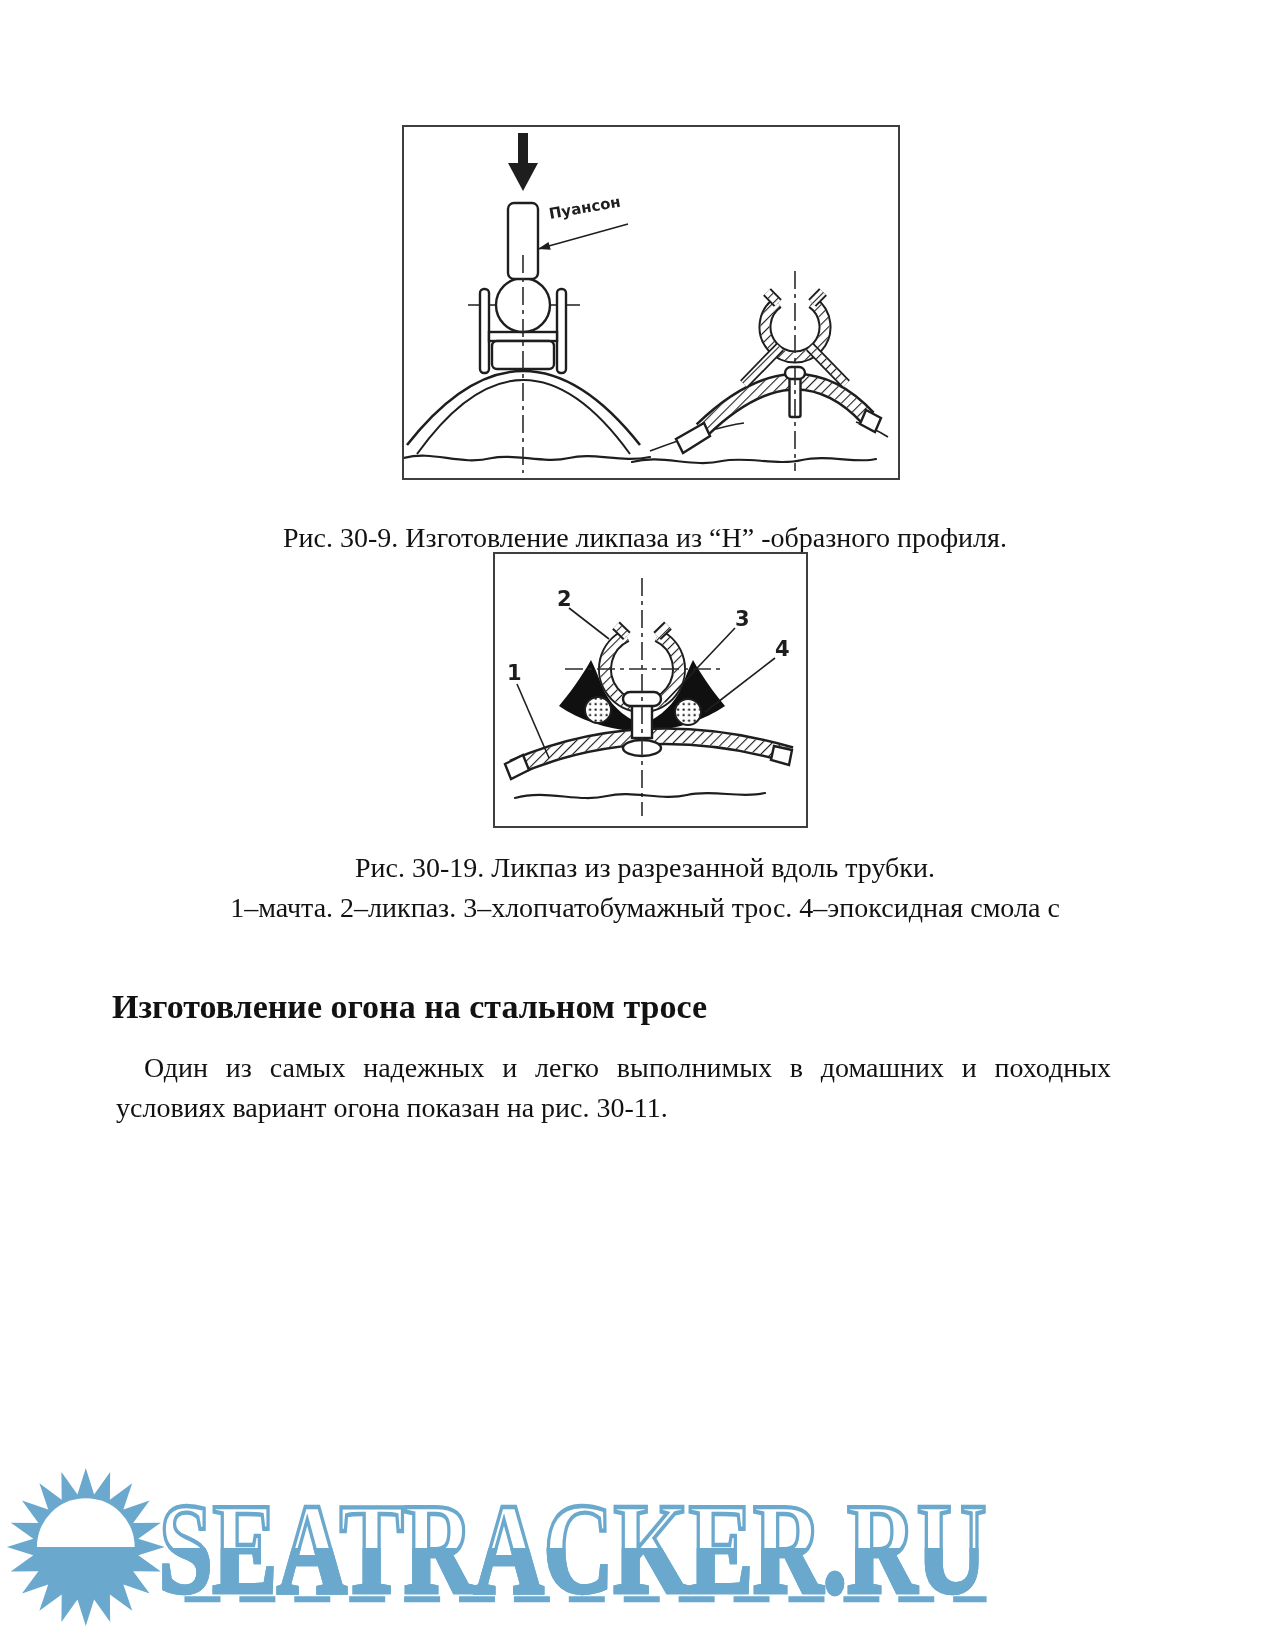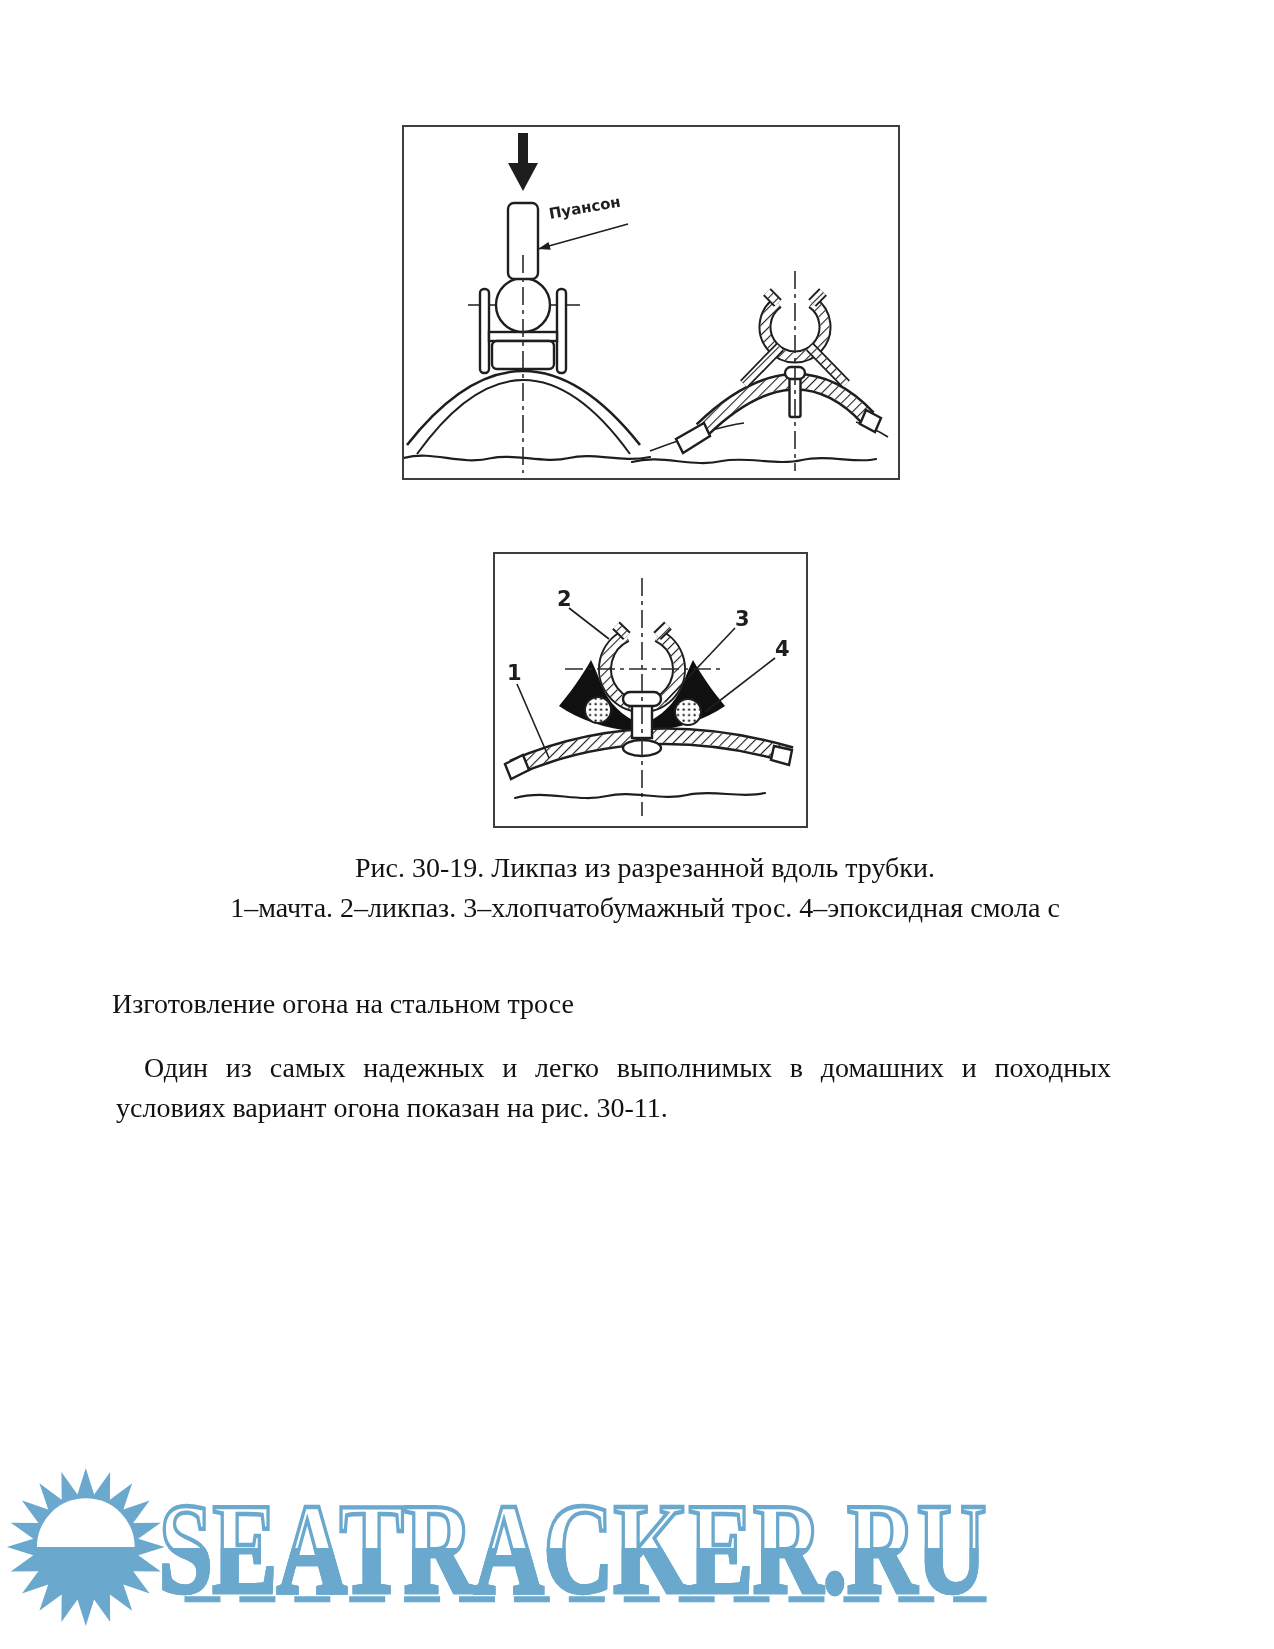--- a/index.html
+++ b/index.html
@@ -6,21 +6,21 @@
   .page{position:relative;width:1274px;height:1649px;background:#ffffff;overflow:hidden;
         font-family:"Liberation Serif",serif;color:#121212;}
   .figbox{position:absolute;border:2px solid #3e3e3e;background:#fff;box-sizing:border-box;}
   .fig1{left:402px;top:125px;width:498px;height:355px;}
   .fig2{left:493px;top:552px;width:315px;height:276px;}
   .figbox svg{display:block;width:100%;height:100%;}
   .caption{position:absolute;left:112px;width:1066px;text-align:center;
            font-size:28px;line-height:40px;}
   .cap1{top:490px;}
   .cap2{top:848px;}
-  .heading{position:absolute;left:112px;top:988px;font-size:28px;font-weight:normal;margin:0;}
+  .heading{position:absolute;left:112px;top:988px;font-size:34px;font-weight:bold;margin:0;}
   .para{position:absolute;left:112px;top:1044px;width:995px;font-size:28px;line-height:40px;
         text-align:justify;text-indent:28px;margin:4px;}
   .watermark{position:absolute;left:0;top:1385px;width:1093px;height:264px;}
   .watermark svg{display:block;width:100%;height:100%;}
   
   .ink{stroke:#1e1e1e;fill:none;}
   .inkw{stroke:#ffffff;fill:none;}
   .white{fill:#ffffff;stroke:#1e1e1e;stroke-width:2.4;}
   .cl{stroke:#2b2b2b;stroke-width:1.6;fill:none;stroke-dasharray:18 5 4 5;}
   .thin{stroke:#1e1e1e;stroke-width:1.6;fill:none;}
@@ -92,20 +92,21 @@
         <path class="inkw" stroke-width="7.5" d="M 406 220 L 442 257"></path>
         <path stroke="url(#hatch9)" stroke-width="7.5" fill="none" d="M 406 220 L 442 257"></path>
 
         <rect class="white" x="385.5" y="250" width="11" height="40" rx="2"></rect>
         <rect class="white" x="381" y="240" width="20" height="12" rx="6"></rect>
         <line class="cl" x1="391" y1="144" x2="391" y2="344"></line>
       </g>
     </svg>
   </figure>
 
+  <p class="caption cap1">Рис. 30-9. Изготовление ликпаза из “Н” -образного профиля.</p>
 
   <figure class="figbox fig2" style="margin:0">
     <svg viewBox="0 0 311 272">
       <defs>
         <pattern id="hatch10" patternUnits="userSpaceOnUse" width="7" height="7" patternTransform="rotate(45)">
           <line x1="0" y1="0" x2="0" y2="7" stroke="#1e1e1e" stroke-width="2.2"></line>
         </pattern>
         <pattern id="dots10" patternUnits="userSpaceOnUse" width="5.5" height="5.5">
           <circle cx="1.6" cy="1.6" r="1.2" fill="#1e1e1e"></circle>
         </pattern>

